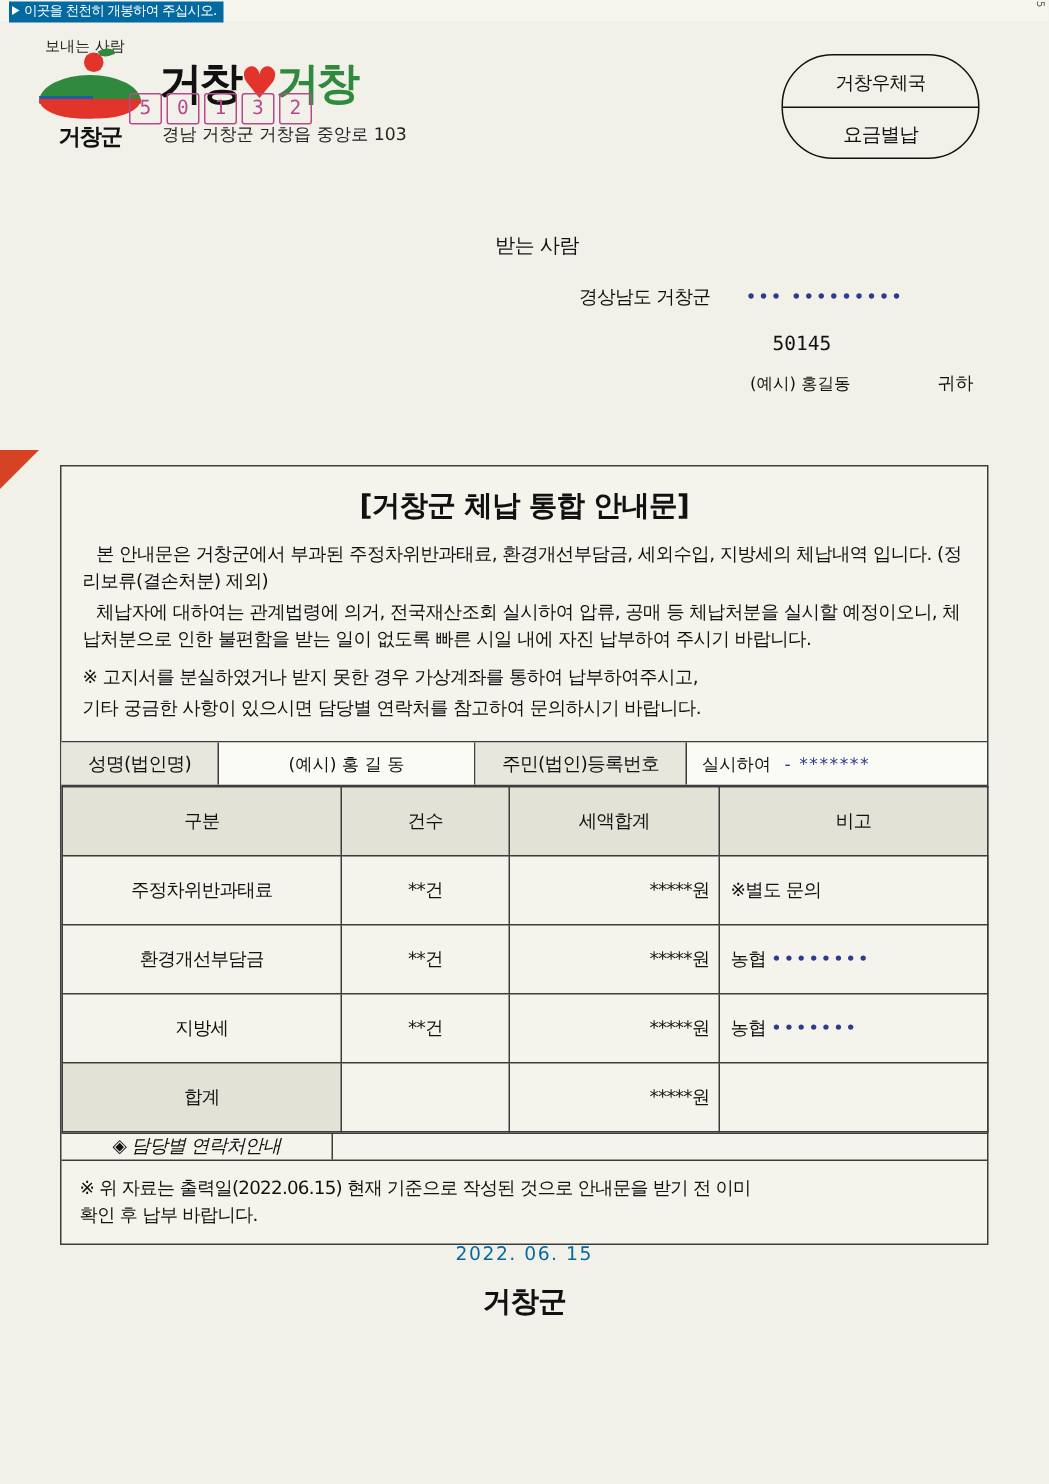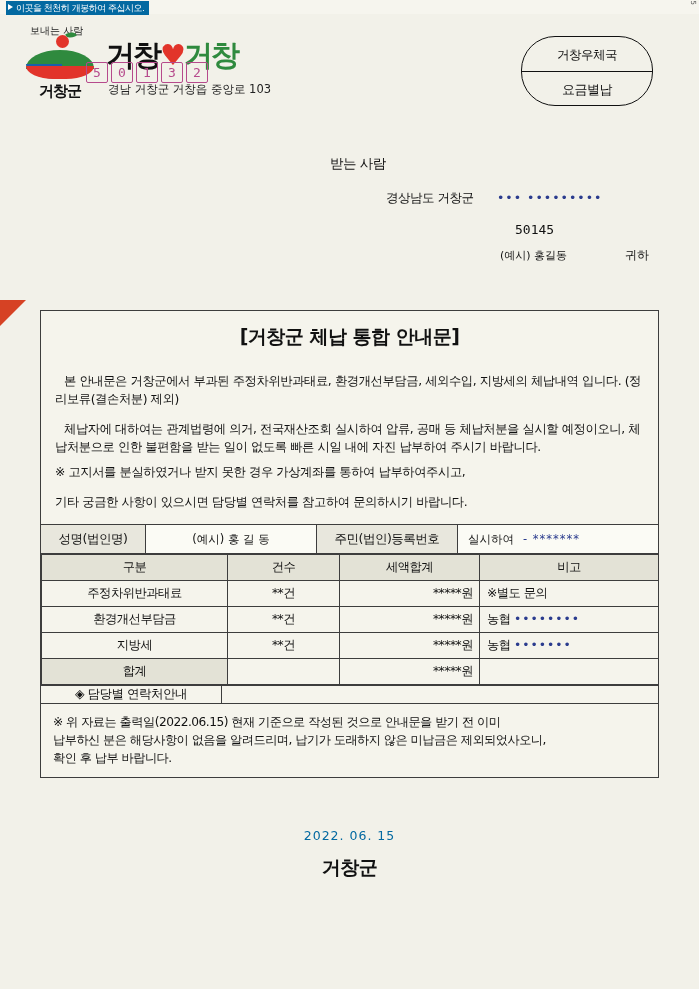--- a/index.html
+++ b/index.html
@@ -160,21 +160,21 @@
     text-align:center;
     font-size:19px;font-weight:bold;color:#111;
     letter-spacing:-0.5px;
     padding:13px 0 10px;
   }
   .intro{
     padding:0 14px 10px 14px;
     font-size:12.3px;line-height:18px;color:#111;
     letter-spacing:-0.4px;
   }
-  .intro p{margin:12px 0 3px 0;}
+  .intro p{margin:0 0 3px 0;}
   .intro .ind{text-indent:9px;}
   .intro .note{margin-top:7px;}
   
   .namerow{
     display:flex;align-items:stretch;
     border-top:1.2px solid #3d3d3d;
     border-bottom:1.2px solid #3d3d3d;
     height:28px;
     background:#ecebe2;
   }
@@ -206,36 +206,37 @@
     width:100%;border-collapse:collapse;
     table-layout:fixed;
     margin:0;
   }
   table.main th, table.main td{
     border:1.1px solid #3d3d3d;
     height:25px;
     font-size:12.3px;color:#111;
     text-align:center;
     letter-spacing:-0.5px;
-    padding:0;
+    padding:10px;
   }
   table.main th{background:#e3e2d6;font-weight:normal;}
   table.main td.sum{background:#e3e2d6;}
   table.main td.amt{text-align:right;padding-right:6px;}
   table.main td.note{text-align:left;padding-left:7px;}
   .mask-blue{color:#2b3c8e;letter-spacing:0.5px;}
   .mask-dots{color:#2b3c8e;letter-spacing:1px;}
   
   .contact{
     display:flex;border-top:1.2px solid #3d3d3d;border-bottom:1.2px solid #3d3d3d;
   }
   .contact .left{
     width:180px;display:flex;align-items:center;justify-content:center;
     font-size:12.5px;color:#111;letter-spacing:-0.5px;
     border-right:1.2px solid #3d3d3d;
+    font-style:italic;
   }
   .contact .right{
     flex:1;padding:10px 0 10px 14px;
   }
   .contact .right div{
     font-size:12.3px;color:#111;line-height:23px;letter-spacing:-0.4px;
   }
   .footnote{
     padding:9px 12px 10px 12px;
     font-size:12.2px;line-height:18px;color:#111;letter-spacing:-0.5px;
@@ -372,21 +373,20 @@
         </tr>
       </tbody>
     </table>
 
     <div class="contact">
       <div class="left">◈ 담당별 연락처안내</div>
     </div>
 
     <div class="footnote">
       <p>※ 위 자료는 출력일(2022.06.15) 현재 기준으로 작성된 것으로 안내문을 받기 전 이미</p>
-      <p>납부하신 분은 해당사항이 없음을 알려드리며, 납기가 도래하지 않은 미납금은 제외되었사오니,</p>
       <p>확인 후 납부 바랍니다.</p>
     </div>
 
   </div>
 
   <div class="date">2022.  06.  15</div>
   <div class="issuer">거창군</div>
 
 </div>
 

